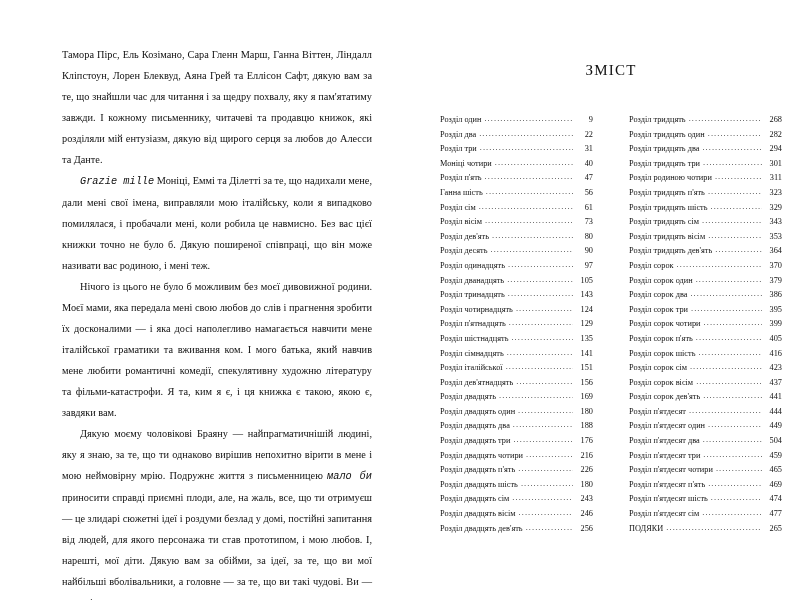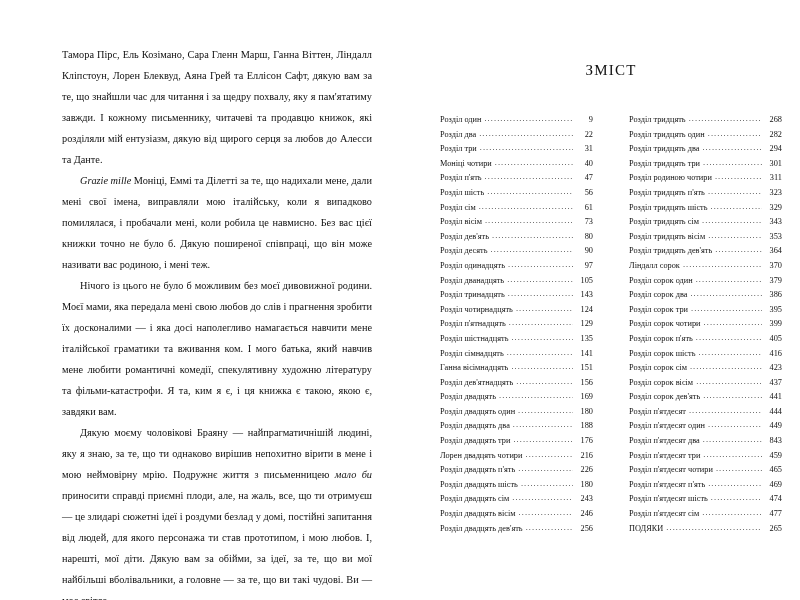--- a/index.html
+++ b/index.html
@@ -34,20 +34,21 @@
     text-align: justify;
     margin: 0 0 0 0;
     text-indent: 0;
     hyphens: none;
   }
   .ack-par + .ack-par {
     text-indent: 18px;
   }
   .ital {
     font-style: italic;
+    font-family: Liberation Mono, monospace;
   }
 
   
   .right-page {
     position: absolute;
     left: 412px;
     top: 44px;
     width: 342px;
     margin-left: 28px;
   }
@@ -127,21 +128,21 @@
             <span class="toc-label">Моніці чотири</span>
             <span class="toc-dots">................................................................................</span>
             <span class="toc-page">40</span>
           </div>
           <div class="toc-row">
             <span class="toc-label">Розділ п'ять</span>
             <span class="toc-dots">................................................................................</span>
             <span class="toc-page">47</span>
           </div>
           <div class="toc-row">
-            <span class="toc-label">Розділ шість</span>
+            <span class="toc-label">Ганна шість</span>
             <span class="toc-dots">................................................................................</span>
             <span class="toc-page">56</span>
           </div>
           <div class="toc-row">
             <span class="toc-label">Розділ сім</span>
             <span class="toc-dots">................................................................................</span>
             <span class="toc-page">61</span>
           </div>
           <div class="toc-row">
             <span class="toc-label">Розділ вісім</span>
@@ -187,21 +188,21 @@
             <span class="toc-label">Розділ шістнадцять</span>
             <span class="toc-dots">................................................................................</span>
             <span class="toc-page">135</span>
           </div>
           <div class="toc-row">
             <span class="toc-label">Розділ сімнадцять</span>
             <span class="toc-dots">................................................................................</span>
             <span class="toc-page">141</span>
           </div>
           <div class="toc-row">
-            <span class="toc-label">Ганна вісімнадцять</span>
+            <span class="toc-label">Розділ італійської</span>
             <span class="toc-dots">................................................................................</span>
             <span class="toc-page">151</span>
           </div>
           <div class="toc-row">
             <span class="toc-label">Розділ дев'ятнадцять</span>
             <span class="toc-dots">................................................................................</span>
             <span class="toc-page">156</span>
           </div>
           <div class="toc-row">
             <span class="toc-label">Розділ двадцять</span>
@@ -217,21 +218,21 @@
             <span class="toc-label">Розділ двадцять два</span>
             <span class="toc-dots">................................................................................</span>
             <span class="toc-page">188</span>
           </div>
           <div class="toc-row">
             <span class="toc-label">Розділ двадцять три</span>
             <span class="toc-dots">................................................................................</span>
             <span class="toc-page">176</span>
           </div>
           <div class="toc-row">
-            <span class="toc-label">Лорен двадцять чотири</span>
+            <span class="toc-label">Розділ двадцять чотири</span>
             <span class="toc-dots">................................................................................</span>
             <span class="toc-page">216</span>
           </div>
           <div class="toc-row">
             <span class="toc-label">Розділ двадцять п'ять</span>
             <span class="toc-dots">................................................................................</span>
             <span class="toc-page">226</span>
           </div>
           <div class="toc-row">
             <span class="toc-label">Розділ двадцять шість</span>
@@ -299,21 +300,21 @@
             <span class="toc-label">Розділ тридцять вісім</span>
             <span class="toc-dots">................................................................................</span>
             <span class="toc-page">353</span>
           </div>
           <div class="toc-row">
             <span class="toc-label">Розділ тридцять дев'ять</span>
             <span class="toc-dots">................................................................................</span>
             <span class="toc-page">364</span>
           </div>
           <div class="toc-row">
-            <span class="toc-label">Ліндалл сорок</span>
+            <span class="toc-label">Розділ сорок</span>
             <span class="toc-dots">................................................................................</span>
             <span class="toc-page">370</span>
           </div>
           <div class="toc-row">
             <span class="toc-label">Розділ сорок один</span>
             <span class="toc-dots">................................................................................</span>
             <span class="toc-page">379</span>
           </div>
           <div class="toc-row">
             <span class="toc-label">Розділ сорок два</span>
@@ -361,21 +362,21 @@
             <span class="toc-page">444</span>
           </div>
           <div class="toc-row">
             <span class="toc-label">Розділ п'ятдесят один</span>
             <span class="toc-dots">................................................................................</span>
             <span class="toc-page">449</span>
           </div>
           <div class="toc-row">
             <span class="toc-label">Розділ п'ятдесят два</span>
             <span class="toc-dots">................................................................................</span>
-            <span class="toc-page">843</span>
+            <span class="toc-page">504</span>
           </div>
           <div class="toc-row">
             <span class="toc-label">Розділ п'ятдесят три</span>
             <span class="toc-dots">................................................................................</span>
             <span class="toc-page">459</span>
           </div>
           <div class="toc-row">
             <span class="toc-label">Розділ п'ятдесят чотири</span>
             <span class="toc-dots">................................................................................</span>
             <span class="toc-page">465</span>

